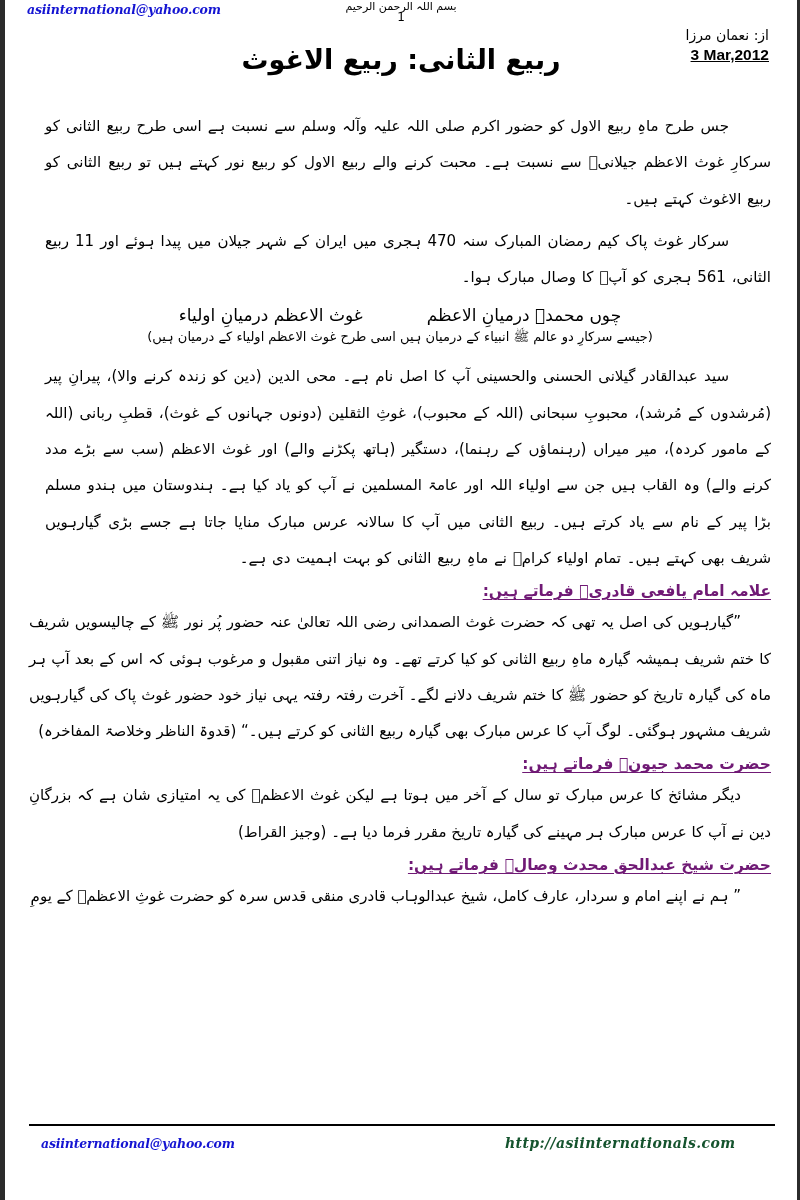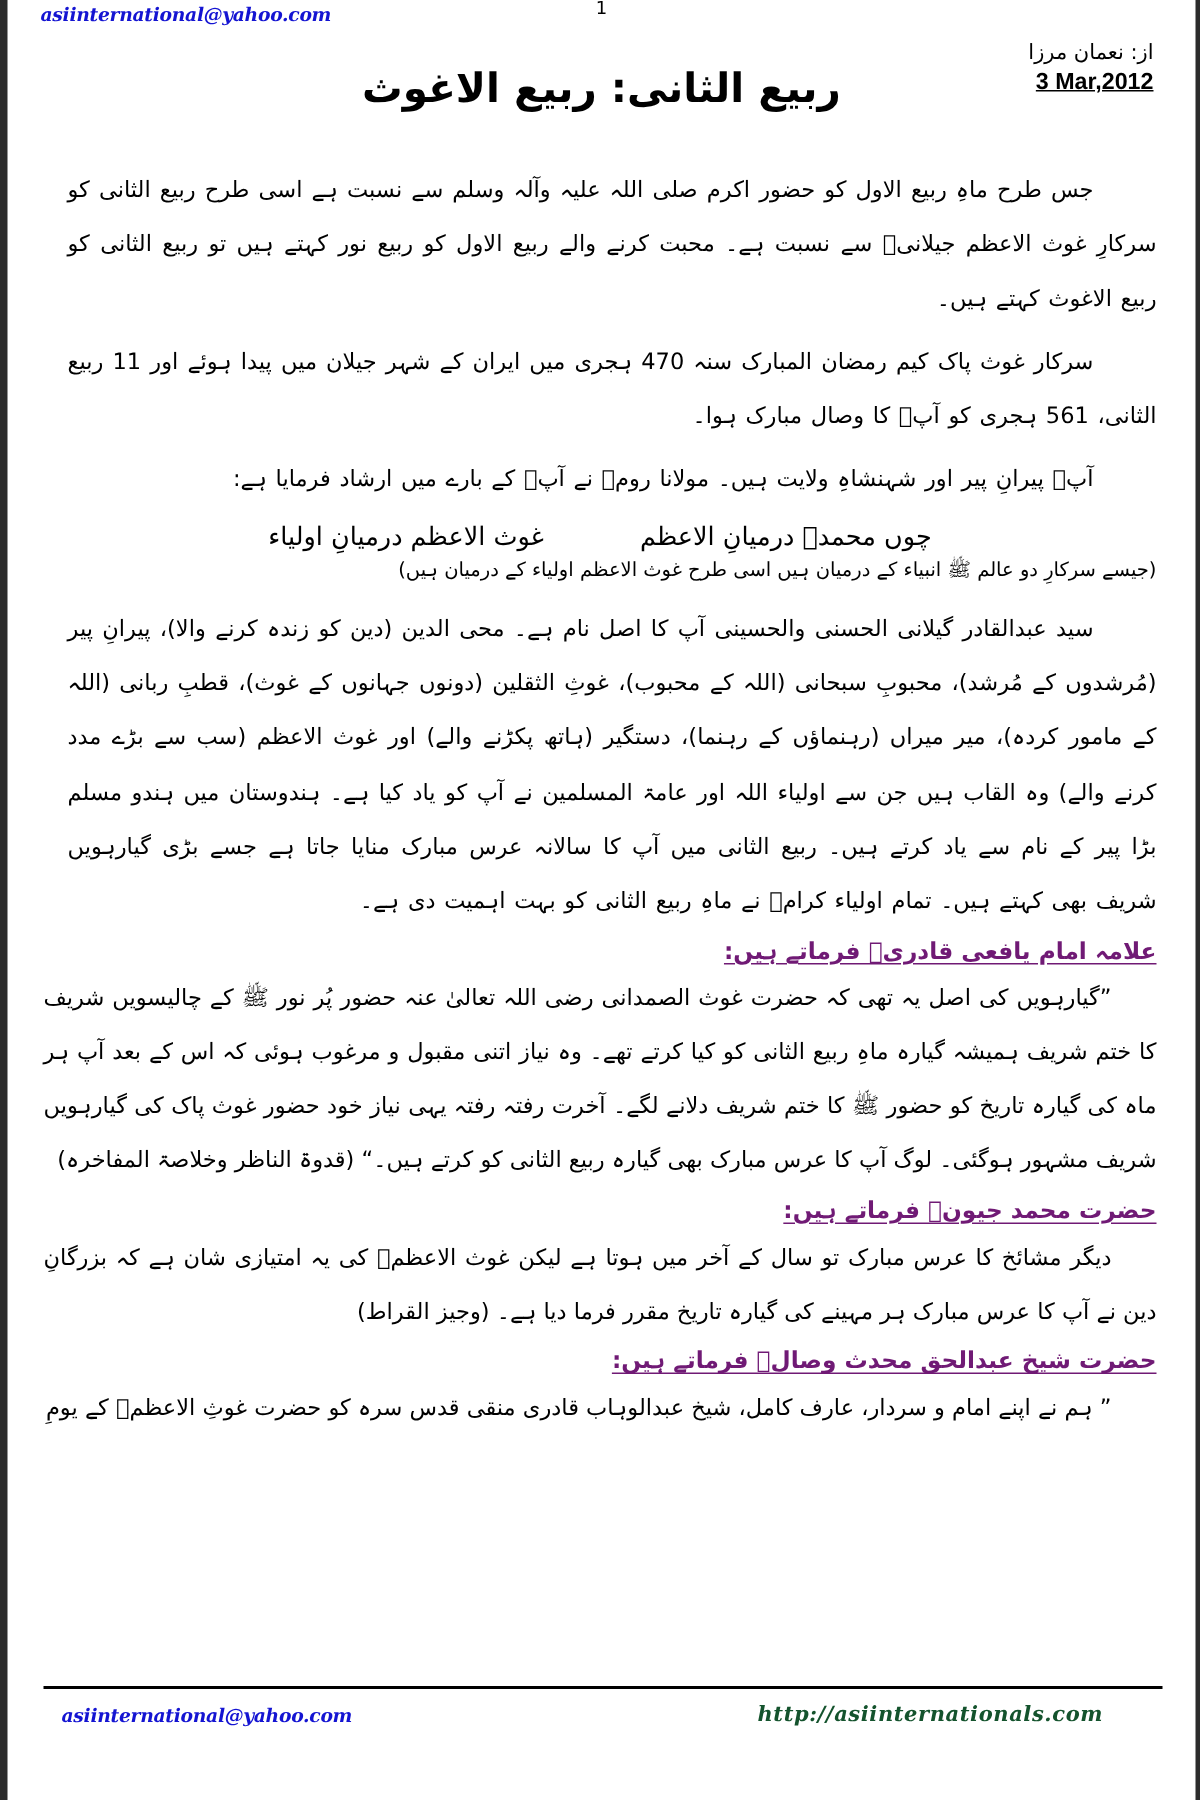--- a/index.html
+++ b/index.html
@@ -133,20 +133,21 @@
     gap: 64px;
     font-family: "DejaVu Sans", sans-serif;
     font-size: 17px;
     color: #000;
     margin: 10px 0 4px 0;
     letter-spacing: 0.3px;
   }
   .poetry .hemistich { white-space: nowrap; }
 
   .poetry-note {
+    text-align: center;
     font-family: "DejaVu Sans", sans-serif;
     font-size: 13px;
     color: #000;
     margin: 2px 0 10px 0;
     letter-spacing: -0.2px;
   }
 
   .quote {
     font-family: "DejaVu Sans", sans-serif;
     font-size: 15px;
@@ -203,38 +204,38 @@
 </head>
 <body>
 
 <div class="page">
 
   <div class="hdr">
 
     <div class="hdr-email">asiinternational@yahoo.com</div>
 
     <div class="bismillah-wrap">
+      <div class="bismillah">بسم اللہ الرحمن الرحیم</div>
       <div class="page-num">1</div>
     </div>
 
     <div class="hdr-right">
       <div class="hdr-author">از: نعمان مرزا</div>
       <div class="hdr-date">3  Mar,2012</div>
     </div>
 
     <div class="doc-title">ربیع الثانی:  ربیع الاغوث</div>
   </div>
 
   <div class="body">
 
     <p class="para">جس طرح ماہِ ربیع الاول کو حضور اکرم صلی اللہ علیہ وآلہ وسلم سے نسبت ہے اسی طرح ربیع الثانی کو سرکارِ غوث الاعظم جیلانیؒ سے نسبت ہے۔ محبت کرنے والے ربیع الاول کو ربیع نور کہتے ہیں تو ربیع الثانی کو ربیع الاغوث کہتے ہیں۔</p>
 
     <p class="para">سرکار غوث پاک کیم رمضان المبارک  سنہ 470 ہجری میں ایران کے شہر جیلان میں پیدا ہوئے اور 11 ربیع الثانی، 561 ہجری کو آپؓ کا وصال مبارک ہوا۔</p>
 
-    <p class="para">آپؓ پیرانِ پیر اور شہنشاہِ ولایت ہیں۔ مولانا رومؒ نے آپؓ کے بارے میں ارشاد فرمایا ہے:</p>
 
     <div class="poetry">
       <span class="hemistich">چوں محمدؐ درمیانِ الاعظم</span>
       <span class="hemistich">غوث الاعظم درمیانِ اولیاء</span>
     </div>
 
     <div class="poetry-note">(جیسے سرکارِ دو عالم ﷺ انبیاء کے درمیان ہیں اسی طرح غوث الاعظم اولیاء کے درمیان ہیں)</div>
 
     <p class="para">سید عبدالقادر گیلانی الحسنی والحسینی آپ کا اصل نام ہے۔ محی الدین (دین کو زندہ کرنے والا)، پیرانِ پیر (مُرشدوں کے مُرشد)، محبوبِ سبحانی (اللہ کے محبوب)،  غوثِ الثقلین (دونوں جہانوں کے غوث)،  قطبِ ربانی (اللہ کے مامور کردہ)، میر میراں (رہنماؤں کے رہنما)، دستگیر (ہاتھ پکڑنے والے)  اور غوث الاعظم (سب سے بڑے مدد کرنے والے) وہ القاب ہیں جن سے اولیاء اللہ اور عامۃ المسلمین نے آپ کو یاد کیا ہے۔ ہندوستان میں ہندو مسلم بڑا پیر کے نام سے یاد کرتے ہیں۔ ربیع الثانی میں آپ کا سالانہ عرس مبارک منایا جاتا ہے جسے بڑی گیارہویں شریف بھی کہتے ہیں۔ تمام اولیاء کرامؒ نے ماہِ ربیع الثانی کو بہت اہمیت دی ہے۔</p>
 

